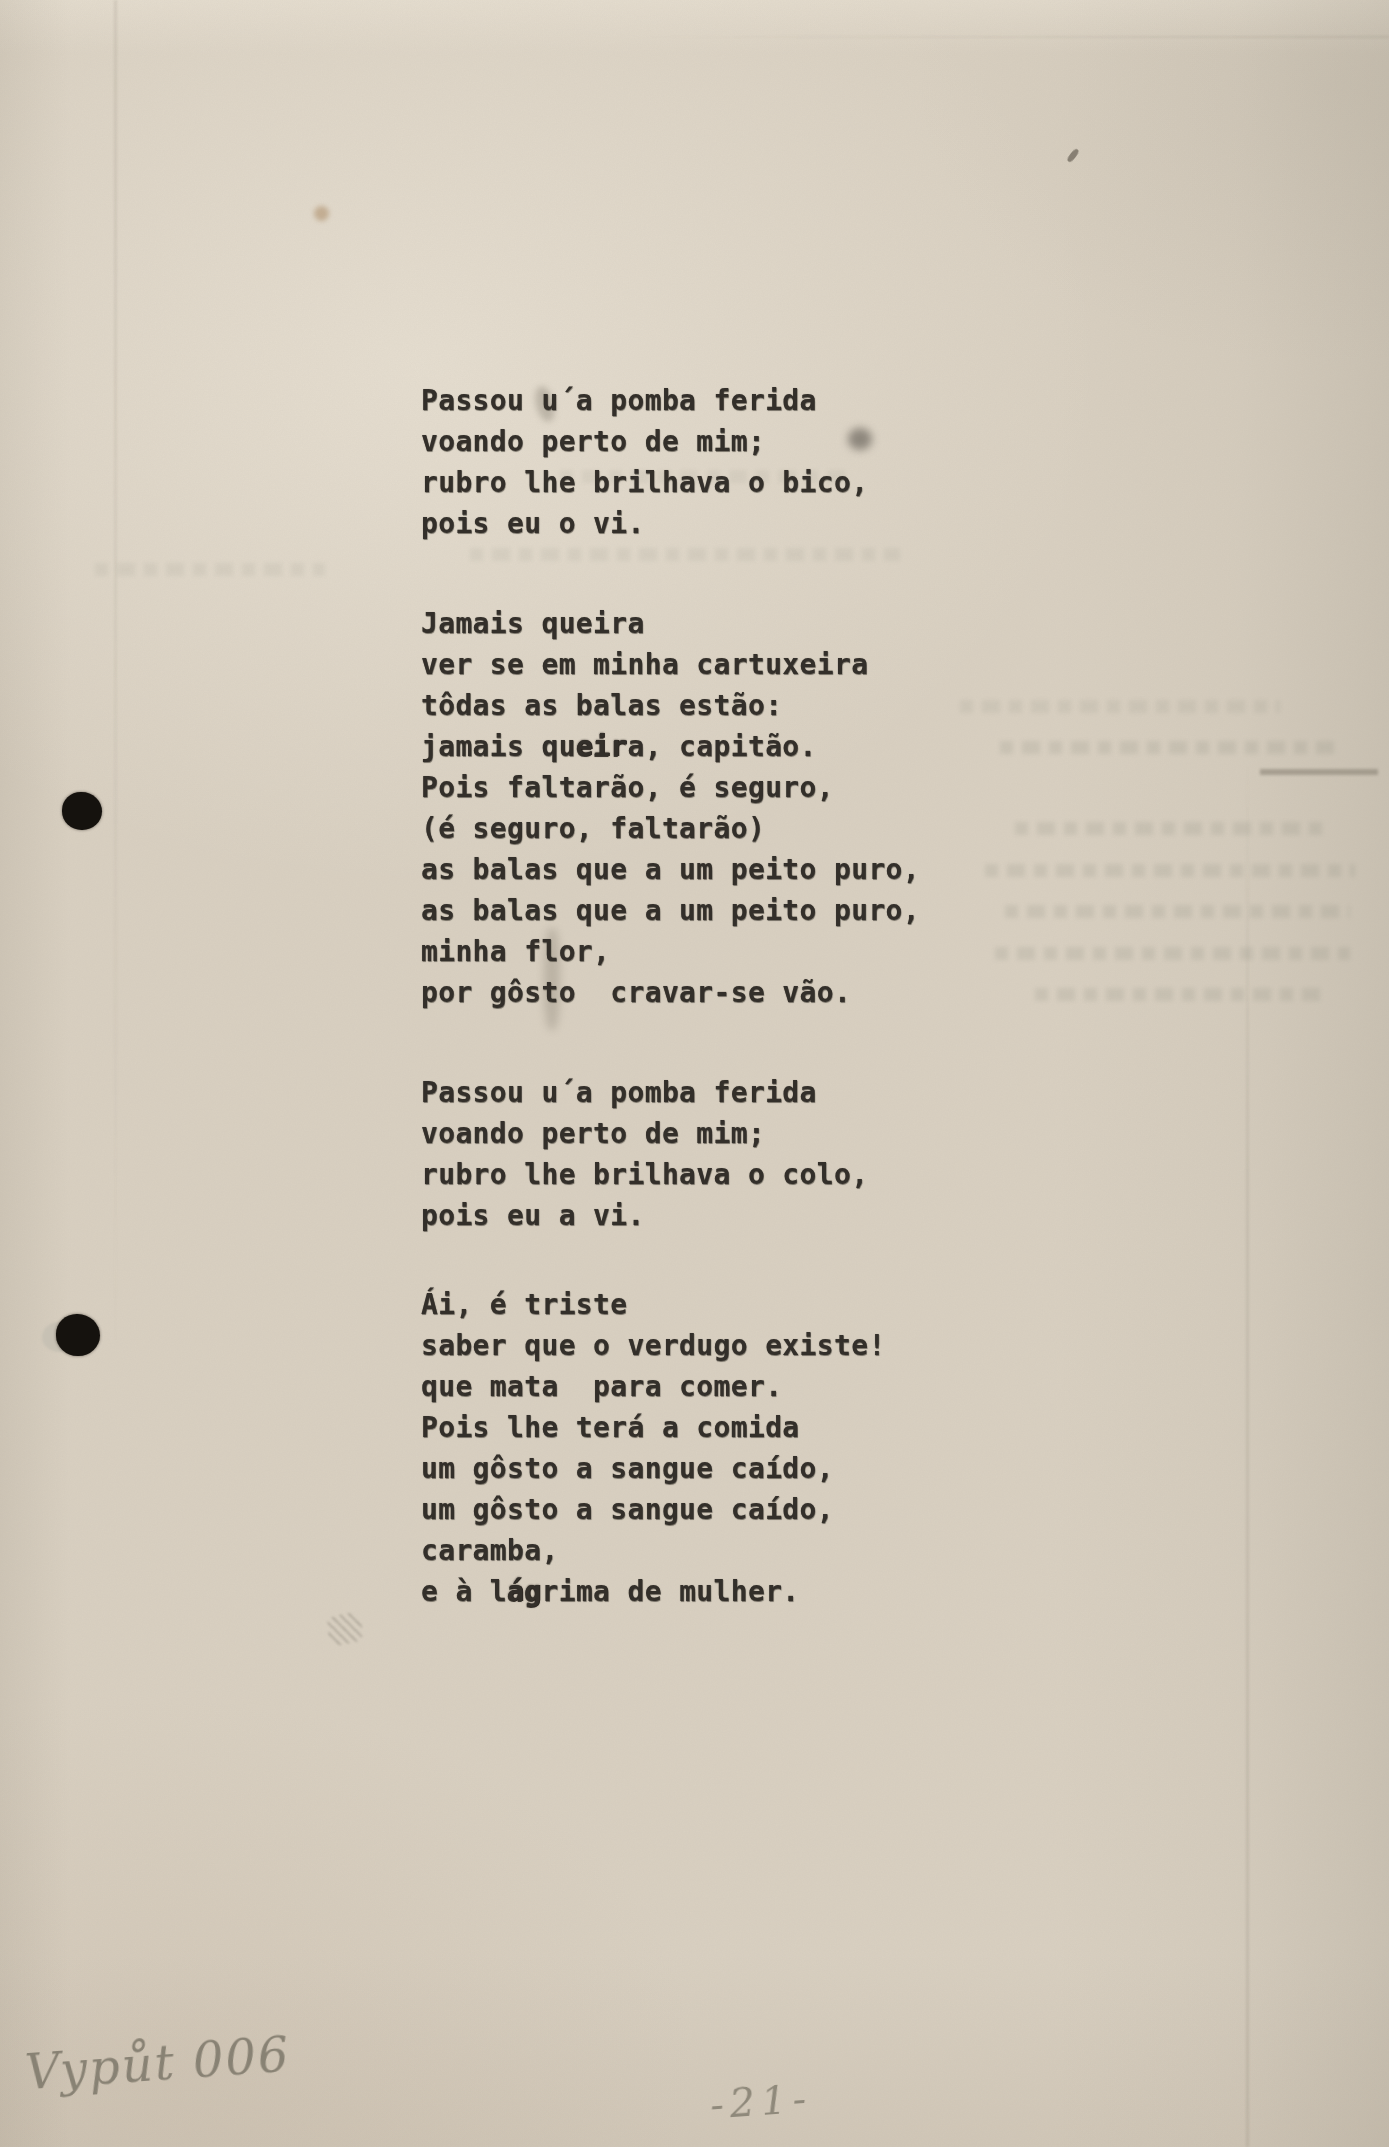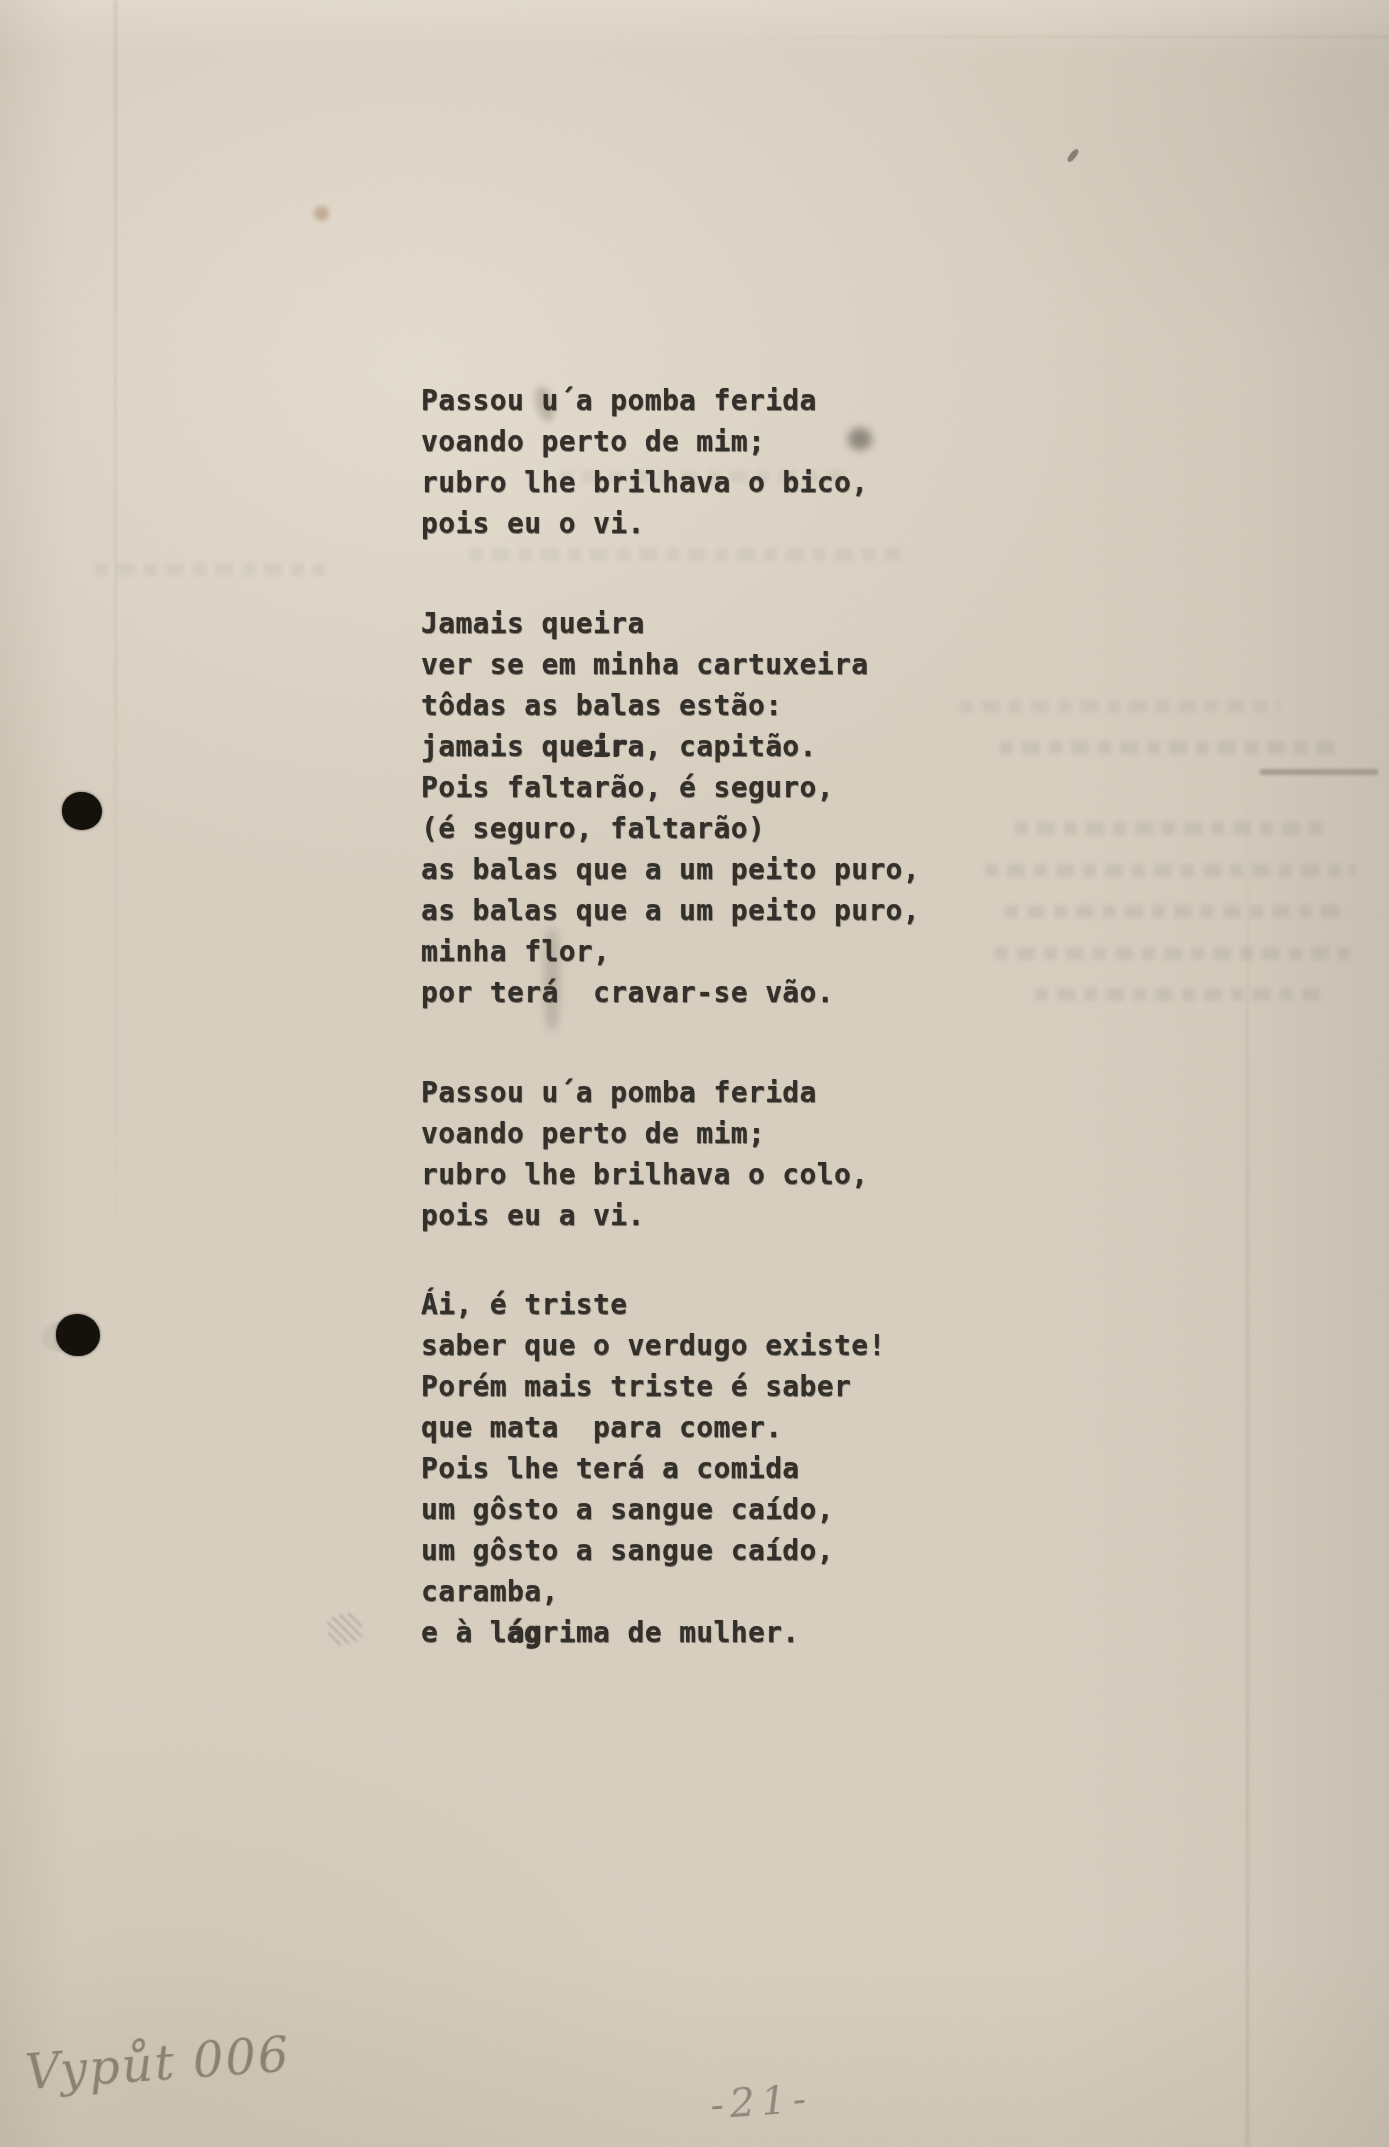--- a/index.html
+++ b/index.html
@@ -145,32 +145,31 @@
     <div class="stanza">
       <div class="line"><span>Jamais queira</span></div>
       <div class="line"><span>ver se em minha cartuxeira</span></div>
       <div class="line"><span>tôdas as balas estão:</span></div>
       <div class="line"><span>jamais qu</span><span class="overtype">eir</span><span>a, capitão.</span></div>
       <div class="line"><span>Pois faltarão, é seguro,</span></div>
       <div class="line"><span>(é seguro, faltarão)</span></div>
       <div class="line"><span>as balas que a um peito puro,</span></div>
       <div class="line"><span>as balas que a um peito puro,</span></div>
       <div class="line"><span>minha flor,</span></div>
-      <div class="line"><span>por terá  cravar-se vão.</span></div>
+      <div class="line"><span>por gôsto  cravar-se vão.</span></div>
     </div>
     <div class="stanza">
       <div class="line"><span>Passou u´a pomba ferida</span></div>
       <div class="line"><span>voando perto de mim;</span></div>
       <div class="line"><span>rubro lhe brilhava o colo,</span></div>
       <div class="line"><span>pois eu a vi.</span></div>
     </div>
     <div class="stanza">
       <div class="line"><span>Ái, é triste</span></div>
       <div class="line"><span>saber que o verdugo existe!</span></div>
-      <div class="line"><span>Porém mais triste é saber</span></div>
       <div class="line"><span>que mata  para comer.</span></div>
       <div class="line"><span>Pois lhe terá a comida</span></div>
       <div class="line"><span>um gôsto a sangue caído,</span></div>
       <div class="line"><span>um gôsto a sangue caído,</span></div>
       <div class="line"><span>caramba,</span></div>
       <div class="line"><span>e à l</span><span class="overtype">ág</span><span>rima de mulher.</span></div>
     </div>
   </div>
 
 <div class="hand note">Vypůt 006</div>

